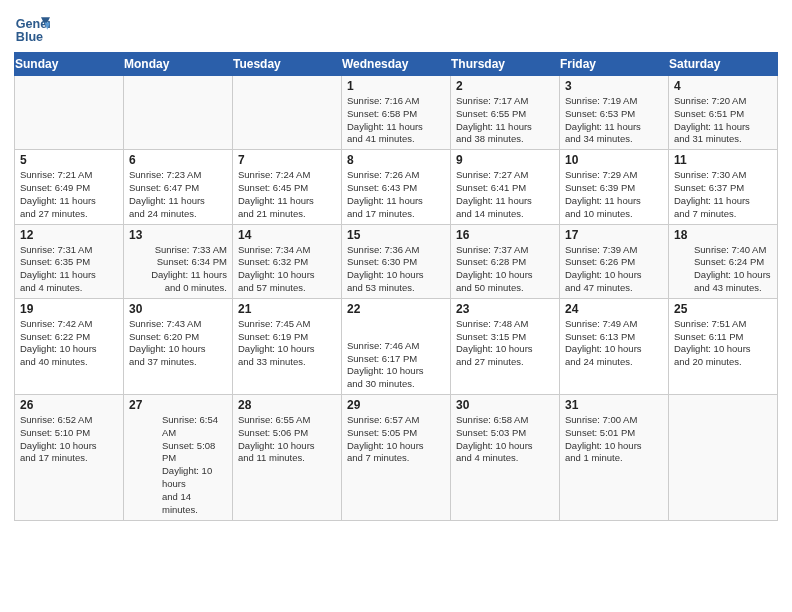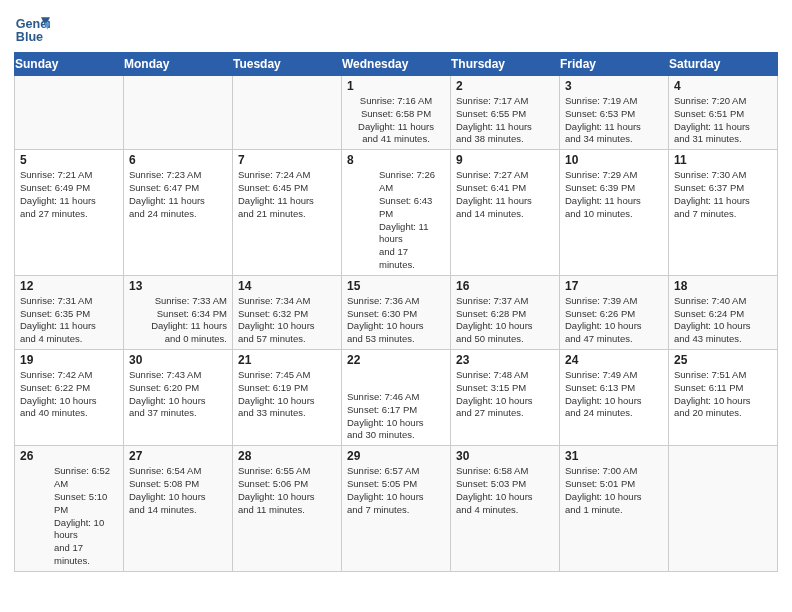--- a/index.html
+++ b/index.html
@@ -115,21 +115,21 @@
           <th>Saturday</th>
         </tr>
     </thead>
     <tbody id="calendar-body">
     <tr>
           <td class="empty"></td>
           <td class="empty"></td>
           <td class="empty"></td>
           <td>
             <span class="day-num">1</span>
-            <div class="day-info" style="white-space: pre-line; text-align: center;">Sunrise: 7:16 AM
+            <div class="day-info" style="white-space: pre-line;">Sunrise: 7:16 AM
 Sunset: 6:58 PM
 Daylight: 11 hours
 and 41 minutes.</div>
           </td>
           <td>
             <span class="day-num">2</span>
             <div class="day-info" style="white-space: pre-line;">Sunrise: 7:17 AM
 Sunset: 6:55 PM
 Daylight: 11 hours
 and 38 minutes.</div>
@@ -166,21 +166,21 @@
           </td>
           <td>
             <span class="day-num">7</span>
             <div class="day-info" style="white-space: pre-line;">Sunrise: 7:24 AM
 Sunset: 6:45 PM
 Daylight: 11 hours
 and 21 minutes.</div>
           </td>
           <td>
             <span class="day-num">8</span>
-            <div class="day-info" style="white-space: pre-line; margin-left: 32px;">Sunrise: 7:26 AM
+            <div class="day-info" style="white-space: pre-line;">Sunrise: 7:26 AM
 Sunset: 6:43 PM
 Daylight: 11 hours
 and 17 minutes.</div>
           </td>
           <td>
             <span class="day-num">9</span>
             <div class="day-info" style="white-space: pre-line;">Sunrise: 7:27 AM
 Sunset: 6:41 PM
 Daylight: 11 hours
 and 14 minutes.</div>
@@ -238,21 +238,21 @@
           </td>
           <td>
             <span class="day-num">17</span>
             <div class="day-info" style="white-space: pre-line;">Sunrise: 7:39 AM
 Sunset: 6:26 PM
 Daylight: 10 hours
 and 47 minutes.</div>
           </td>
           <td>
             <span class="day-num">18</span>
-            <div class="day-info" style="white-space: pre-line;">Sunrise: 7:40 AM
+            <div class="day-info" style="white-space: pre-line; margin-left: 20px;">Sunrise: 7:40 AM
 Sunset: 6:24 PM
 Daylight: 10 hours
 and 43 minutes.</div>
           </td>
         </tr>
         <tr>
           <td>
             <span class="day-num">19</span>
             <div class="day-info" style="white-space: pre-line;">Sunrise: 7:42 AM
 Sunset: 6:22 PM
@@ -298,28 +298,28 @@
             <span class="day-num">25</span>
             <div class="day-info" style="white-space: pre-line;">Sunrise: 7:51 AM
 Sunset: 6:11 PM
 Daylight: 10 hours
 and 20 minutes.</div>
           </td>
         </tr>
         <tr>
           <td>
             <span class="day-num">26</span>
-            <div class="day-info" style="white-space: pre-line; margin-left: 34px;">Sunrise: 6:52 AM
+            <div class="day-info" style="white-space: pre-line;">Sunrise: 6:52 AM
 Sunset: 5:10 PM
 Daylight: 10 hours
 and 17 minutes.</div>
           </td>
           <td>
             <span class="day-num">27</span>
-            <div class="day-info" style="white-space: pre-line;">Sunrise: 6:54 AM
+            <div class="day-info" style="white-space: pre-line; margin-left: 33px;">Sunrise: 6:54 AM
 Sunset: 5:08 PM
 Daylight: 10 hours
 and 14 minutes.</div>
           </td>
           <td>
             <span class="day-num">28</span>
             <div class="day-info" style="white-space: pre-line;">Sunrise: 6:55 AM
 Sunset: 5:06 PM
 Daylight: 10 hours
 and 11 minutes.</div>

